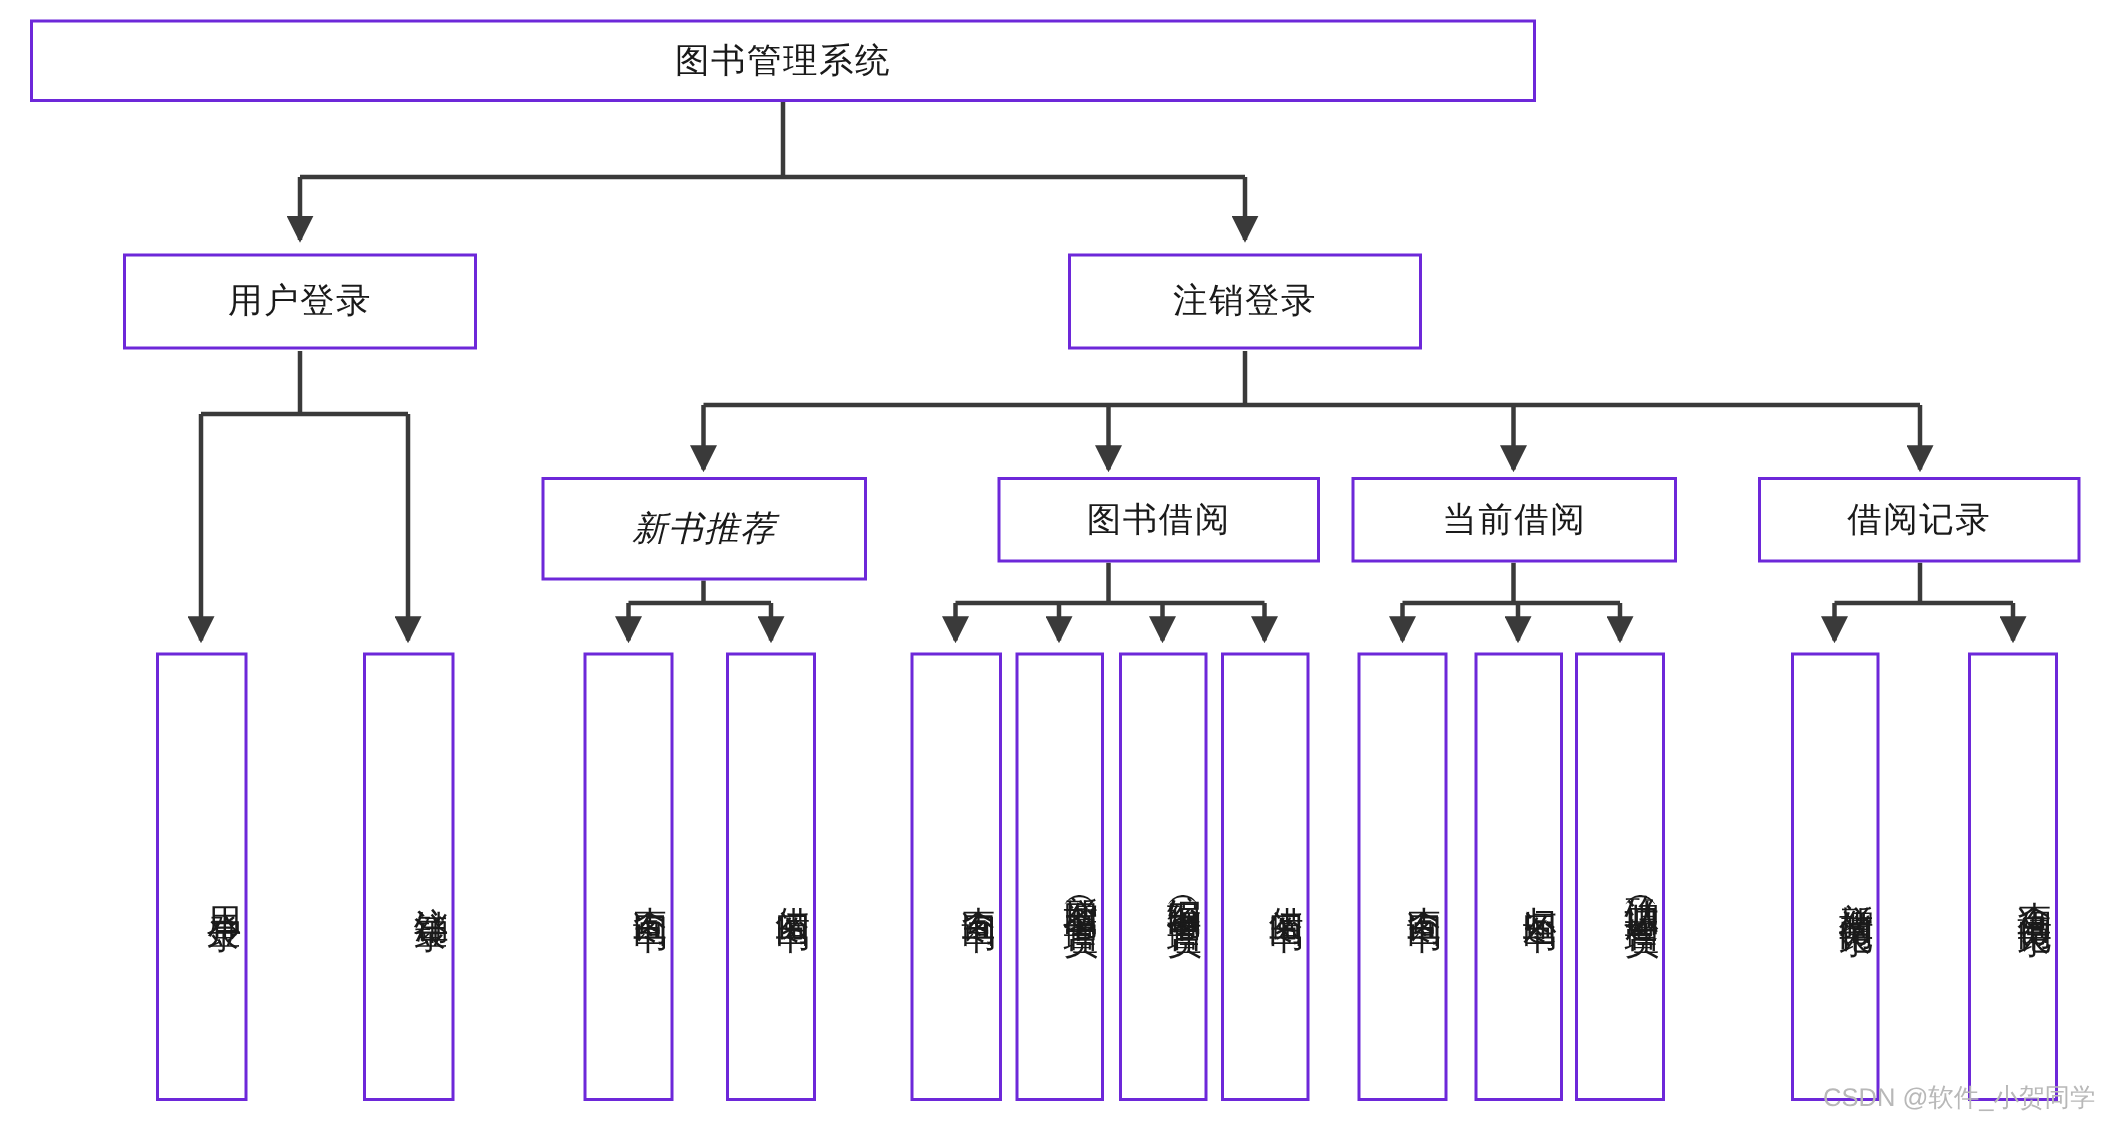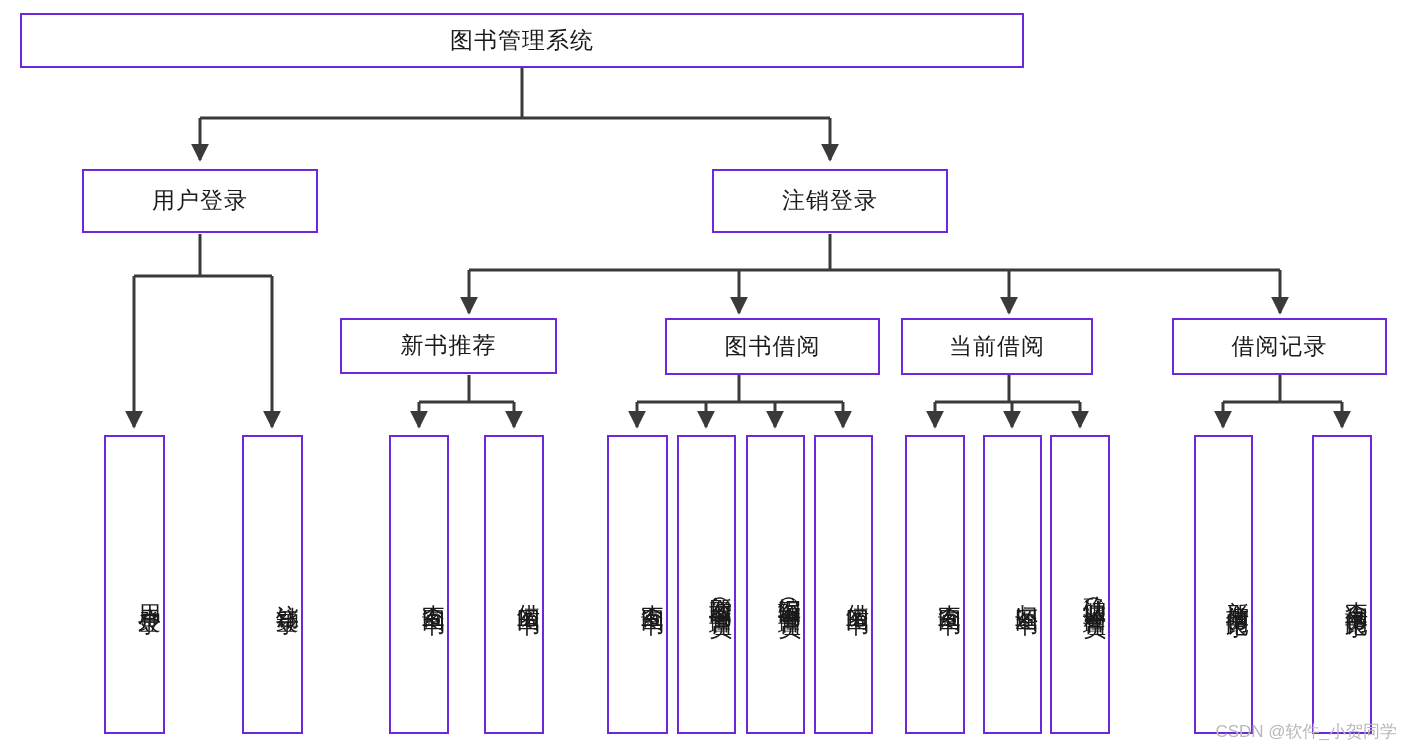--- a/index.html
+++ b/index.html
@@ -128,29 +128,29 @@
   </div>
 
   <div class="node horiz" style="left:82px; top:169px; width:236px; height:64px;">
     <span class="node-label">用户登录</span>
   </div>
 
   <div class="node horiz" style="left:712px; top:169px; width:236px; height:64px;">
     <span class="node-label">注销登录</span>
   </div>
 
-  <div class="node horiz" style="left:340px; top:318px; width:217px; height:56px;">
+  <div class="node horiz" style="left:361px; top:318px; width:217px; height:69px;font-style:italic;">
     <span class="node-label">新书推荐</span>
   </div>
 
   <div class="node horiz" style="left:665px; top:318px; width:215px; height:57px;">
     <span class="node-label">图书借阅</span>
   </div>
 
-  <div class="node horiz" style="left:901px; top:318px; width:192px; height:57px;">
+  <div class="node horiz" style="left:901px; top:318px; width:217px; height:57px;">
     <span class="node-label">当前借阅</span>
   </div>
 
   <div class="node horiz" style="left:1172px; top:318px; width:215px; height:57px;align-items:center;">
     <span class="node-label">借阅记录</span>
   </div>
 
   <div class="node vert" style="left:104px; top:435px; width:61px; height:299px;">
     <span class="node-label">用户登录</span>
   </div>

